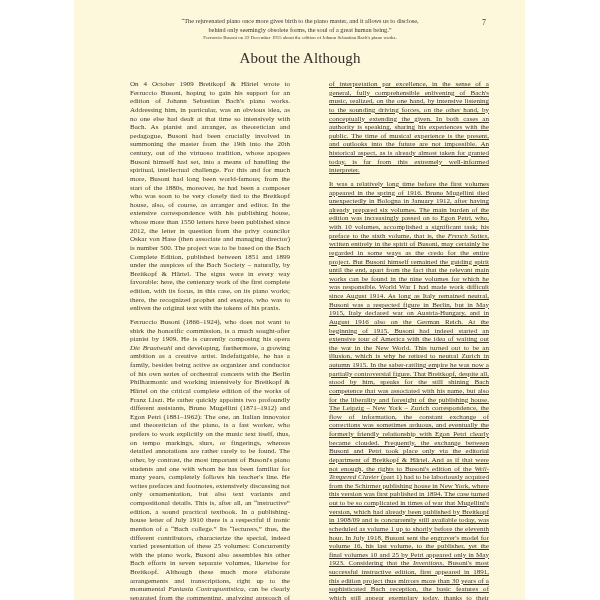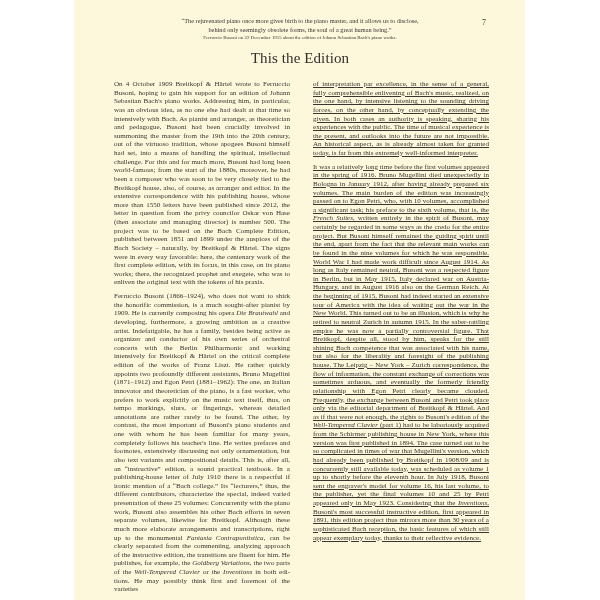--- a/index.html
+++ b/index.html
@@ -3,39 +3,39 @@
 <meta charset="utf-8">
 <style>
   html, body { margin:0; padding:0; }
   body { width:600px; height:600px; background:#ffffff; position:relative; overflow:hidden; font-family:"Liberation Serif","DejaVu Serif",serif; color:#3a3530; }
   .page { position:absolute; left:74px; top:0; width:451px; height:600px; background:#fdf7dc; }
   .epigraph { position:absolute; left:100px; top:17px; width:400px; text-align:center; font-size:6.3px; line-height:8.6px; }
   .epigraph .src { font-size:4.9px; line-height:8px; }
   .page-num { position:absolute; left:482px; top:18px; font-size:8px; }
   .title { position:absolute; left:0; top:50px; width:600px; text-align:center; font-size:15px; letter-spacing:0.1px; color:#332f2b; }
   .col { position:absolute; top:80px; width:176px; font-size:7.05px; line-height:8.63px; text-align:justify; hyphens:manual; }
-  .col p { margin:0 0 5px 0; }
+  .col p { margin:0 0 5px 16px; }
   .col-left { left:114px; }
   .col-right { left:313px;text-decoration:underline; }
   .sig { display:flex; justify-content:space-between; margin-top:14px; }
   i { font-style:italic; }
 </style>
 </head>
 <body>
 
 <div class="page"></div>
 
 <div class="epigraph">
   <div>“The rejuvenated piano once more gives birth to the piano master, and it allows us to disclose,</div>
   <div>behind only seemingly obsolete forms, the soul of a great human being.”</div>
   <div class="src">Ferruccio Busoni on 22 December 1915 about the edition of Johann Sebastian Bach's piano works.</div>
 </div>
 <div class="page-num">7</div>
 
-<div class="title">This the Edition</div>
+<div class="title">About the Although</div>
 
 <div class="col col-left">
   <p>On 4 October 1909 Breitkopf &amp; Härtel wrote to Ferruccio Busoni, hoping to gain his support for an edition of Johann Sebastian Bach's piano works. Addressing him, in particular, was an obvious idea, as no one else had dealt at that time so in­tensively with Bach. As pianist and arranger, as theoretician and pedagogue, Busoni had been crucially involved in summon­ing the master from the 19th into the 20th century, out of the virtuoso tradition, whose apogees Busoni himself had set, into a means of handling the spiritual, intellectual challenge. For this and for much more, Busoni had long been world-famous; from the start of the 1880s, moreover, he had been a composer who was soon to be very closely tied to the Breitkopf house, also, of course, as arranger and editor. In the extensive correspondence with his publishing house, whose more than 1550 letters have been published since 2012, the letter in question from the privy councilor Oskar von Hase (then associate and managing direc­tor) is number 500. The project was to be based on the Bach Complete Edition, published between 1851 and 1899 under the auspices of the Bach Society – naturally, by Breitkopf &amp; Härtel. The signs were in every way favorable: here, the centenary work of the first complete edition, with its focus, in this case, on its piano works; there, the recognized prophet and exegete, who was to enliven the original text with the tokens of his praxis.</p>
   <p><span>Ferruccio Busoni (1866–1924), who does not want to shirk the honorific commission, is a much sought-after pianist by 1909. He is currently composing his opera </span><i>Die Brautwahl</i><span> and devel­oping, furthermore, a growing ambition as a creative artist. In­defatigable, he has a family, besides being active as organizer and conductor of his own series of orchestral concerts with the Ber­lin Philharmonic and working intensively for Breitkopf &amp; Här­tel on the critical complete edition of the works of Franz Liszt. He rather quickly appoints two profoundly different assistants, Bruno Mugellini (1871–1912) and Egon Petri (1881–1962): The one, an Italian innovator and theoretician of the piano, is a fast worker, who prefers to work explicitly on the music text itself, thus, on tempo markings, slurs, or fingerings, whereas detailed annotations are rather rarely to be found. The other, by contrast, the most important of Busoni's piano students and one with whom he has been familiar for many years, completely follows his teacher's line. He writes prefaces and footnotes, extensively discussing not only ornamentation, but also text variants and compositional details. This is, after all, an “instructive” edition, a sound practical textbook. In a publishing-house letter of July 1910 there is a respectful if ironic mention of a “Bach college.” Its “lecturers,” thus, the different contributors, characterize the special, indeed varied presentation of these 25 volumes: Con­currently with the piano work, Busoni also assembles his other Bach efforts in seven separate volumes, likewise for Breitkopf. Although these much more elaborate arrangements and tran­scriptions, right up to the monumental </span><i>Fantasia Contrapunti­stica</i><span>, can be clearly separated from the commenting, analyzing approach of the instructive edition, the transitions are fluent for him. He publishes, for example, the </span><i>Goldberg Variations</i><span>, the two parts of the </span><i>Well-Tempered Clavier</i><span> or the </span><i>Inventions</i><span> in both edi­tions. He may possibly think first and foremost of the varieties</span></p>
 </div>
 
 <div class="col col-right">
   <p>of interpretation par excellence, in the sense of a general, fully comprehensible enlivening of Bach's music, realized, on the one hand, by intensive listening to the sounding driving forces, on the other hand, by conceptually extending the given. In both cases an authority is speaking, sharing his experiences with the public. The time of musical experience is the present, and out­looks into the future are not impossible. An historical aspect, as is already almost taken for granted today, is far from this ex­tremely well-informed interpreter.</p>
   <p><span>It was a relatively long time before the first volumes appeared in the spring of 1916. Bruno Mugellini died unexpectedly in Bologna in January 1912, after having already prepared six vol­umes. The main burden of the edition was increasingly passed on to Egon Petri, who, with 10 volumes, accomplished a signifi­cant task; his preface to the sixth volume, that is, the </span><i>French Suites</i><span>, written entirely in the spirit of Busoni, may certainly be regarded in some ways as the credo for the entire project. But Busoni himself remained the guiding spirit until the end, apart from the fact that the relevant main works can be found in the nine volumes for which he was responsible. World War I had made work difficult since August 1914. As long as Italy re­mained neutral, Busoni was a respected figure in Berlin, but in May 1915, Italy declared war on Austria-Hungary, and in August 1916 also on the German Reich. At the beginning of 1915, Busoni had indeed started an extensive tour of America with the idea of waiting out the war in the New World. This turned out to be an illusion, which is why he retired to neutral Zurich in autumn 1915. In the saber-rattling empire he was now a partially contro­versial figure. That Breitkopf, despite all, stood by him, speaks for the still shining Bach competence that was associated with his name, but also for the liberality and foresight of the publish­ing house. The Leipzig – New York – Zurich correspondence, the flow of information, the constant exchange of corrections was sometimes arduous, and eventually the formerly friendly relationship with Egon Petri clearly became clouded. Frequent­ly, the exchange between Busoni and Petri took place only via the editorial department of Breitkopf &amp; Härtel. And as if that were not enough, the rights to Busoni's edition of the </span><i>Well-Tem­pered Clavier</i><span> (part 1) had to be laboriously acquired from the Schirmer publishing house in New York, where this version was first published in 1894. The case turned out to be so complicated in times of war that Mugellini's version, which had already been published by Breitkopf in 1908/09 and is concurrently still available today, was scheduled as volume 1 up to shortly before the eleventh hour. In July 1918, Busoni sent the engraver's model for volume 16, his last volume, to the publisher, yet the final volumes 10 and 25 by Petri appeared only in May 1923. Consid­ering that the </span><i>Inventions</i><span>, Busoni's most successful instructive edition, first appeared in 1891, this edition project thus mirrors more than 30 years of a sophisticated Bach reception, the basic features of which still appear exemplary today, thanks to their reflective evidence.</span></p>
 </div>

